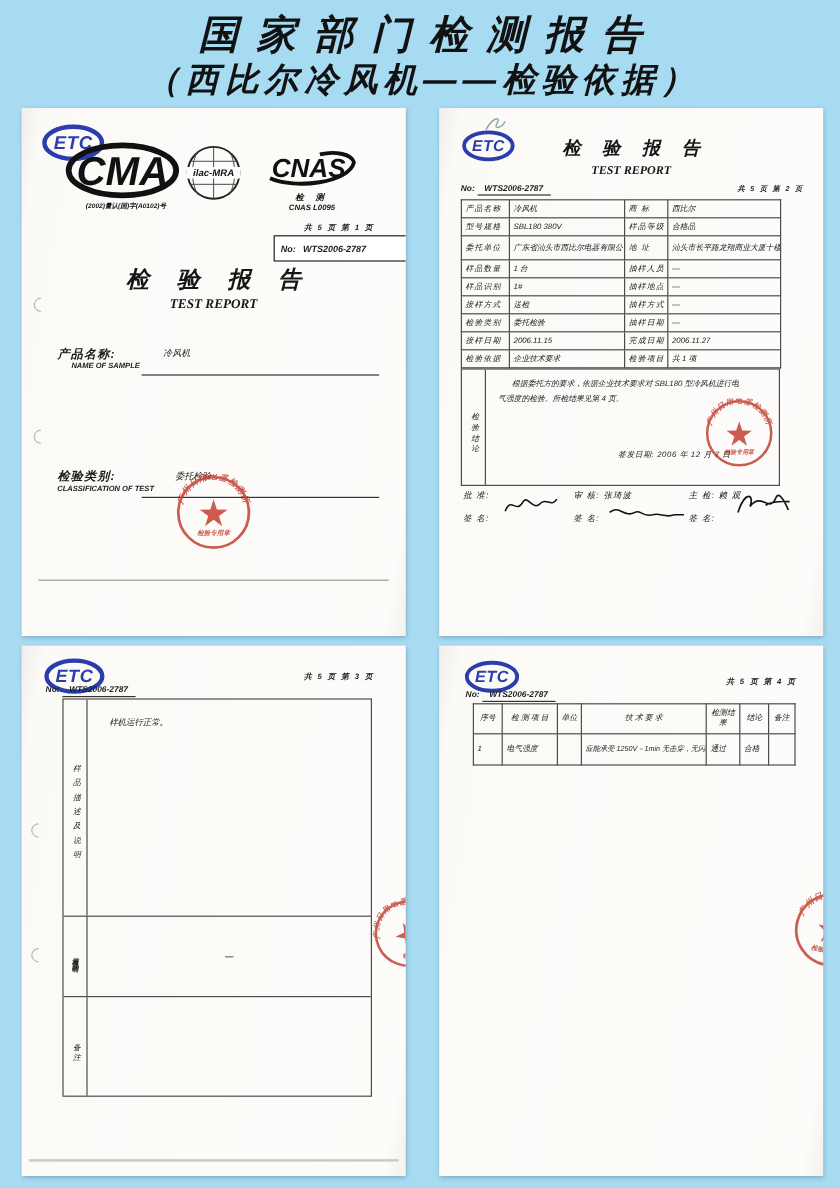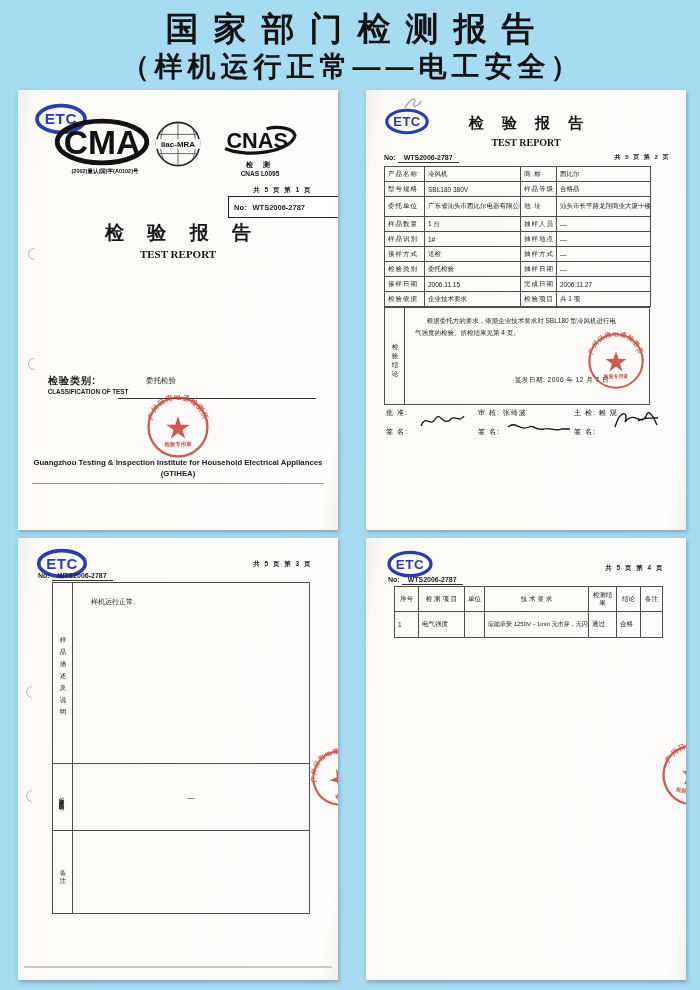--- a/index.html
+++ b/index.html
@@ -1,17 +1,17 @@
 <!DOCTYPE html>
 <html><head>
 <meta charset="utf-8">
 <style>
   html,body{margin:0;padding:0;}
   .canvas{position:relative;width:700px;height:990px;background:#a7dbf2;overflow:hidden;
-          font-family:"Liberation Sans",sans-serif;color:#1c1c1c;}
+          font-family:"Liberation Sans",sans-serif;color:#1c1c1c;font-style:italic;}
   .abs{position:absolute;}
   .ctr{left:0;right:0;text-align:center;}
 
   
   .title1{top:7px;font-size:33px;font-weight:bold;letter-spacing:15px;text-indent:15px;color:#121212;}
   .title2{top:48px;font-size:28px;font-weight:bold;letter-spacing:5px;text-indent:5px;color:#121212;}
 
   
   .page{position:absolute;width:320px;background:linear-gradient(100deg,#efeeea 0%,#fbfaf7 5%,#fdfcfa 95%,#f2f1ed 100%);
         box-shadow:1px 2px 4px rgba(30,60,90,.35);overflow:hidden;}
@@ -87,21 +87,21 @@
     <g id="etc-def">
       <ellipse cx="50" cy="30" rx="45" ry="25" fill="none" stroke="currentColor" stroke-width="7"></ellipse>
       <text x="50" y="40" font-size="29" font-weight="bold" text-anchor="middle" fill="currentColor" letter-spacing="1">ETC</text>
     </g>
   </defs>
 </svg>
 
 <div class="canvas">
 
   <div class="abs ctr title1">国家部门检测报告</div>
-  <div class="abs ctr title2">（样机运行正常——电工安全）</div>
+  <div class="abs ctr title2">（西比尔冷风机——检验依据）</div>
 
   <div class="page" id="page1">
     <svg class="abs etc" style="left:16px;top:13px" width="54" height="32" viewBox="0 0 100 60">
         <use href="#etc-def"></use>
       </svg>
 
     <svg class="abs" style="left:36px;top:28px" width="96" height="48" viewBox="0 0 120 60">
       <ellipse cx="60" cy="30" rx="56" ry="26" fill="none" stroke="#111" stroke-width="6"></ellipse>
       <text x="60" y="45" font-size="42" font-weight="bold" text-anchor="middle" fill="#111">CMA</text>
     </svg>
@@ -123,33 +123,37 @@
 
     <div class="abs pagination" style="right:26px;top:96px">共 5 页 第 1 页</div>
     <div class="abs no-box" style="left:210px;top:106px;width:108px;height:20px">
       <span>No:</span>
       <span>WTS2006-2787</span>
     </div>
 
     <div class="abs ctr report-title" style="top:130px;font-size:19px;letter-spacing:9px;text-indent:9px">检 验 报 告</div>
     <div class="abs ctr report-sub" style="top:158px;font-size:11px">TEST REPORT</div>
 
-    <div class="field" style="top:284px">
+    <div class="field" style="top:198px">
+      <div class="f-label">产品名称:</div>
+      <div class="f-en">NAME OF SAMPLE</div>
+      <div class="f-value">冷风机</div>
+      <div class="f-line"></div>
+    </div>
+    <div class="field" style="top:300px">
       <div class="f-label">检验类别:</div>
       <div class="f-en">CLASSIFICATION OF TEST</div>
       <div class="f-value" style="left:100px">委托检验</div>
       <div class="f-line"></div>
     </div>
 
     <svg class="abs stamp" style="left:128px;top:305px" width="64" height="64" viewBox="0 0 100 100">
         <use href="#stamp-def"></use>
       </svg>
 
-    <div class="abs ctr inst-en" style="top:368px">Guangzhou Testing &amp; Inspection Institute for Household Electrical Appliances</div>
-    <div class="abs ctr inst-en" style="top:379px">(GTIHEA)</div>
     <div class="abs inst-line" style="left:14px;right:14px;top:393px"></div>
 
     <div class="abs punch" style="left:10px;top:158px"></div>
     <div class="abs punch" style="left:10px;top:268px"></div>
   </div>
 
   <div class="page" id="page2">
     <svg class="abs" style="left:36px;top:5px" width="22" height="16" viewBox="0 0 22 16">
       <path d="M3 13 C9 2,16 2,12 8 C9 13,16 12,19 6" stroke="#8fa3ad" stroke-width="1.2" fill="none"></path>
     </svg>

